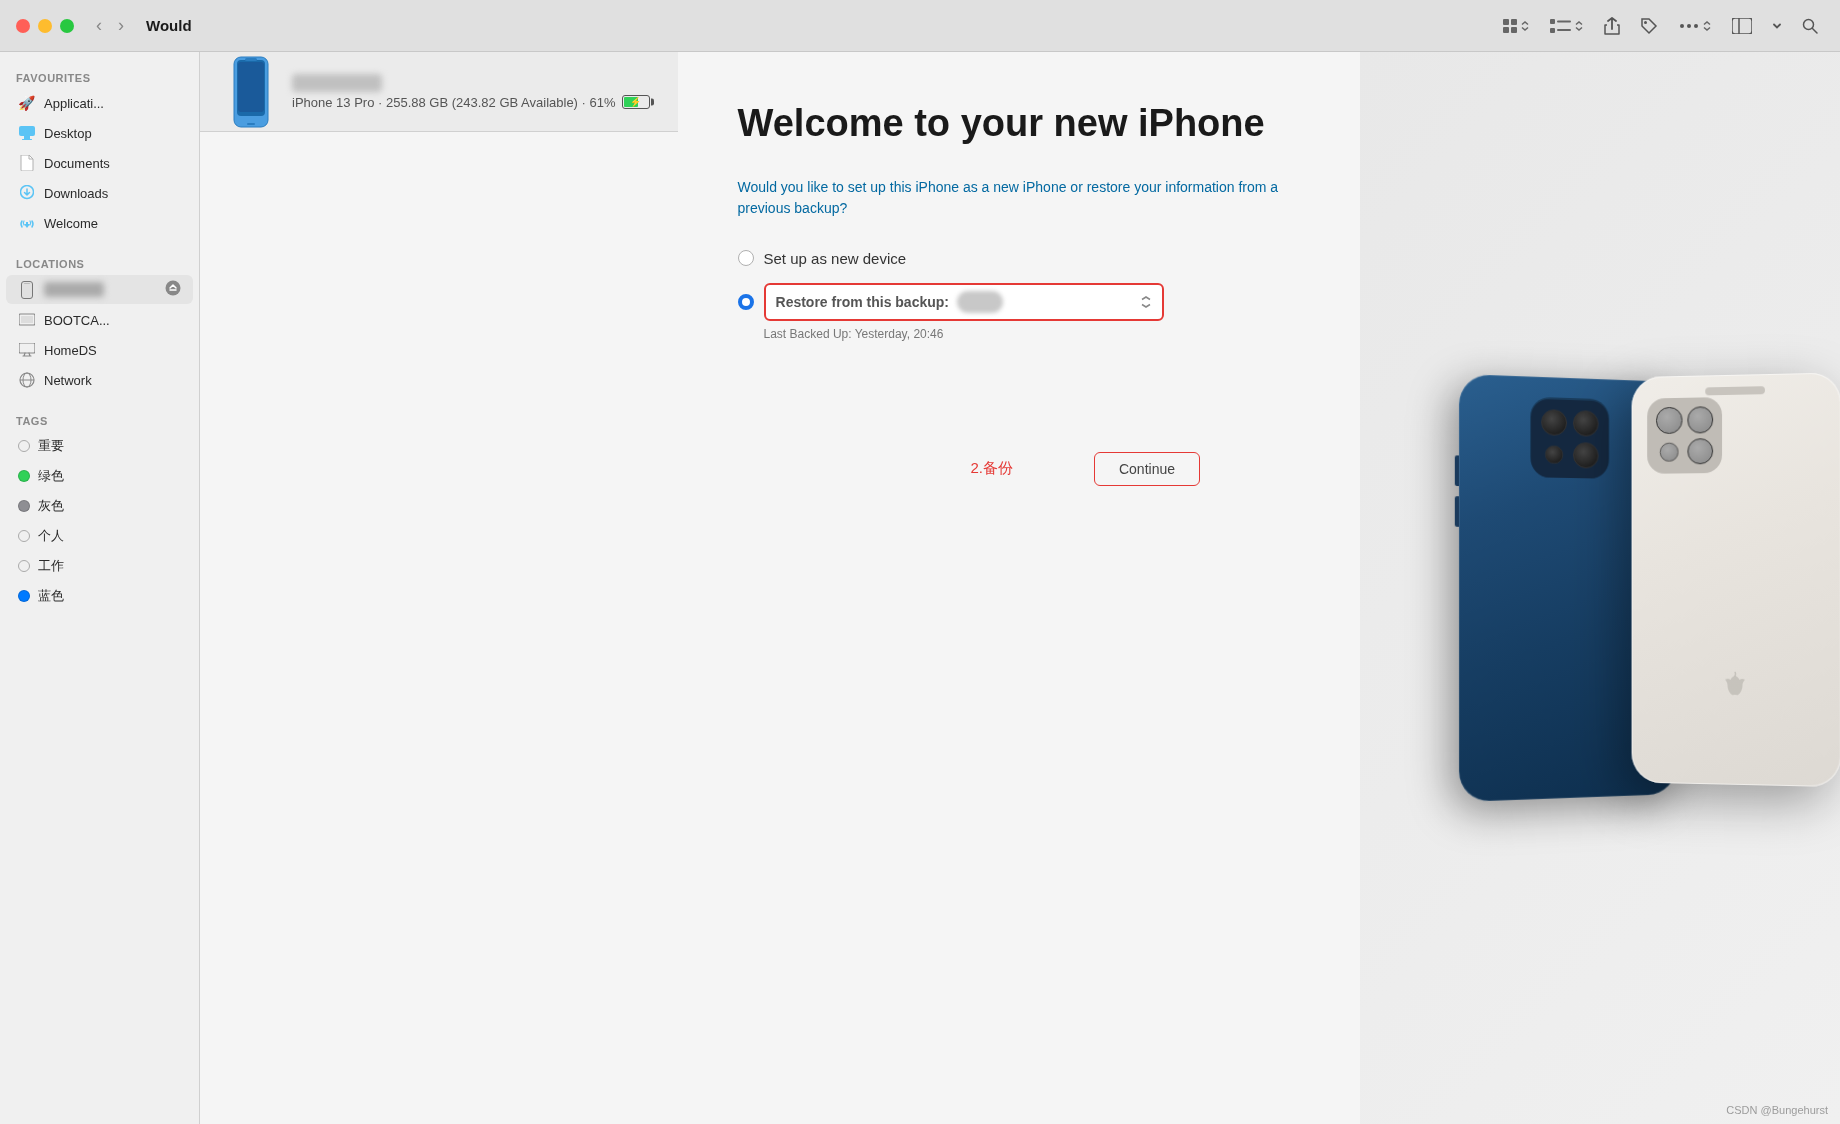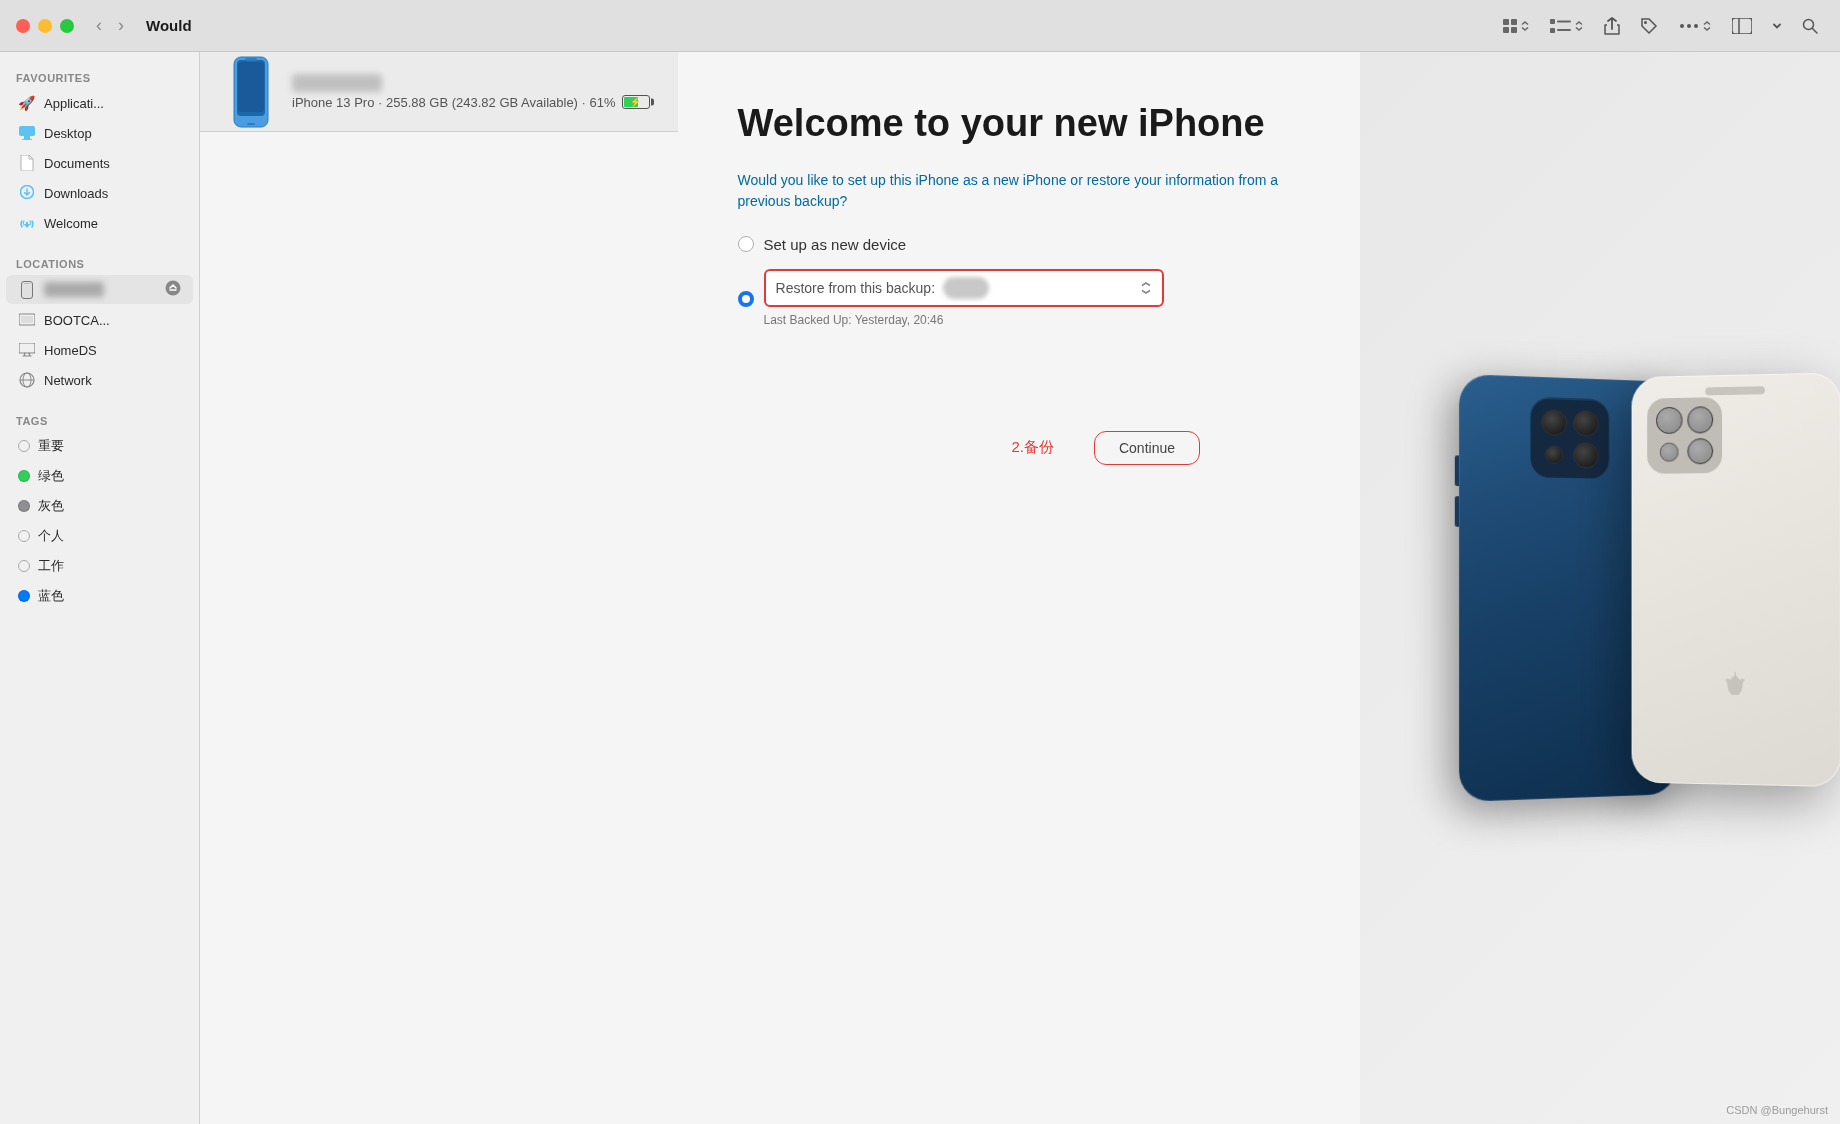--- a/index.html
+++ b/index.html
@@ -250,21 +250,21 @@
       flex: 1;
       display: flex;
       overflow: hidden;
       position: relative;
     }
     .left-content {
       flex: 1;
       padding: 50px 60px;
       display: flex;
       flex-direction: column;
-      gap: 24px;
+      gap: 31px;
     }
     .welcome-title {
       font-size: 38px;
       font-weight: 700;
       color: #1a1a1a;
       line-height: 1.15;
     }
     .welcome-subtitle {
       font-size: 14px;
       color: #0369a1;
@@ -294,22 +294,23 @@
       flex-shrink: 0;
     }
     .radio-circle.selected {
       border: 4.5px solid #1a73e8;
       background: white;
     }
 
     
     .restore-option-row {
       display: flex;
-      align-items: flex-end;
+      align-items: center;
       gap: 10px;
+      font-weight: bold;
     }
     .restore-dropdown-container {
       border: 2px solid #e53935;
       border-radius: 6px;
       display: flex;
       align-items: center;
       padding: 6px 10px;
       background: white;
       gap: 8px;
       min-width: 400px;
@@ -334,22 +335,23 @@
       color: #777;
       margin-left: 26px;
       margin-top: -8px;
     }
     .continue-btn {
       border: 1.5px solid #e53935;
       background: transparent;
       color: #444;
       font-size: 14px;
       padding: 8px 24px;
-      border-radius: 12px;
+      border-radius: 6px;
       cursor: pointer;
+      margin-left: 41px;
     }
 
     
     .right-phones {
       width: 480px;
       flex-shrink: 0;
       overflow: hidden;
       position: relative;
       background: linear-gradient(135deg, #e8e8e8 0%, #f0f0f0 100%);
     }

